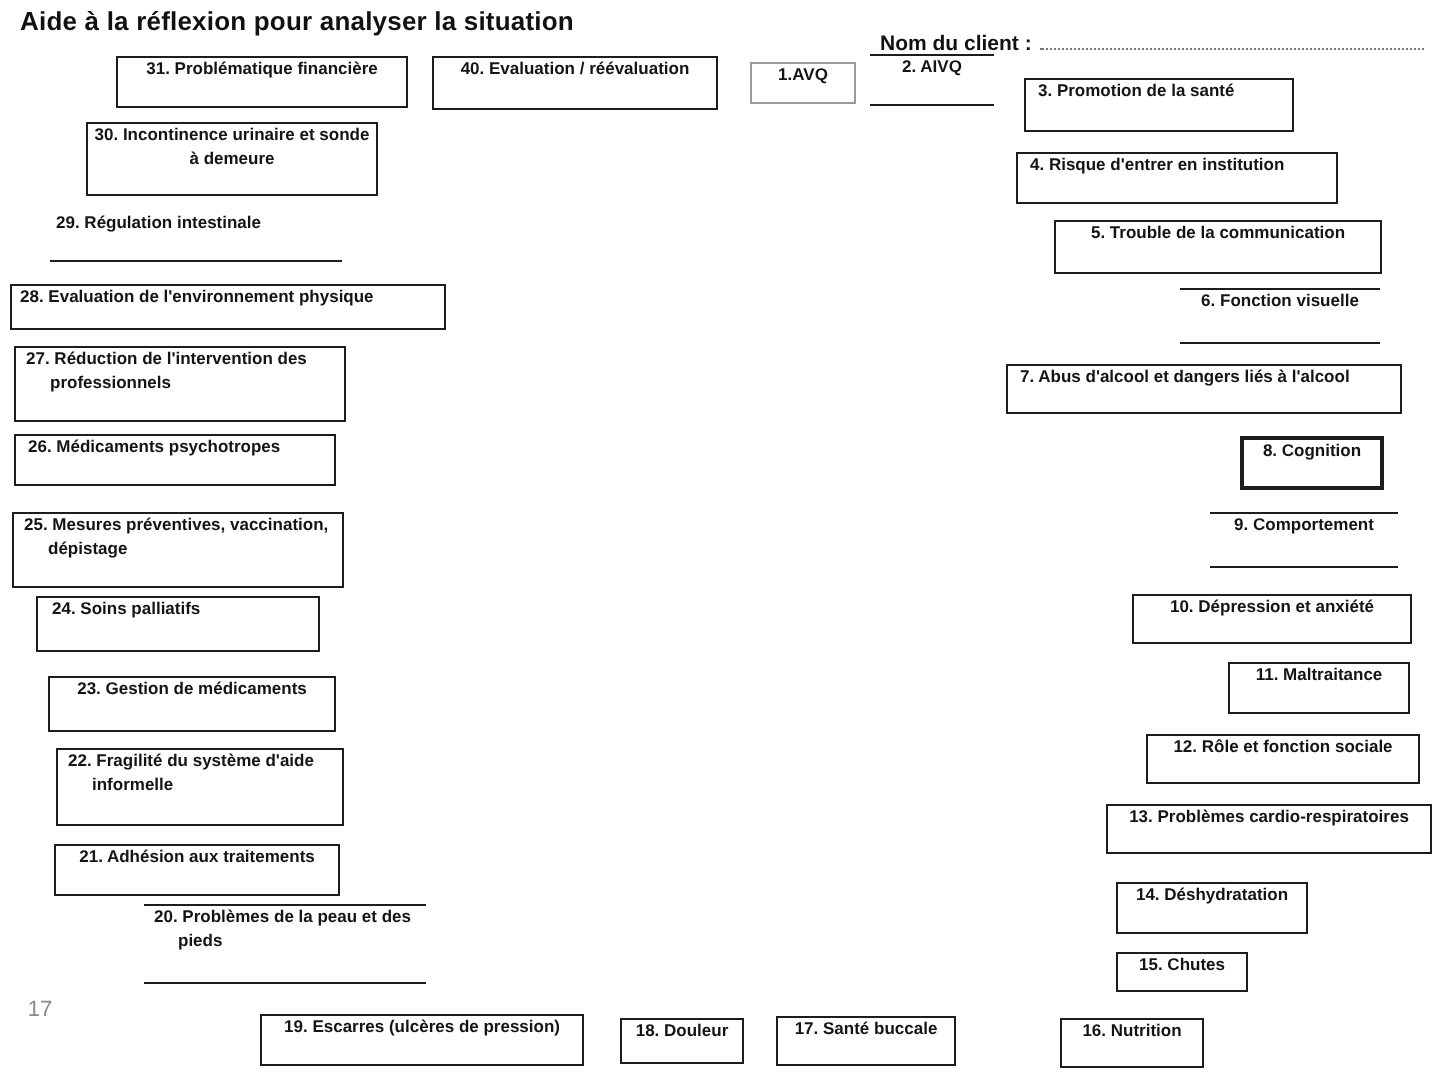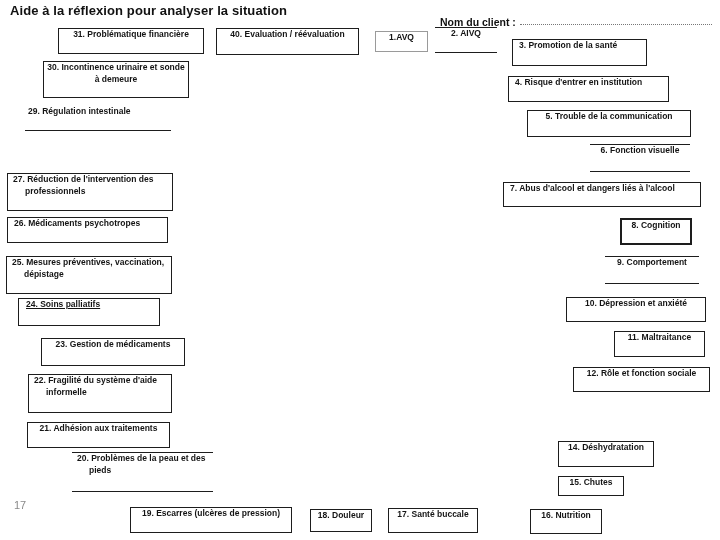--- a/index.html
+++ b/index.html
@@ -28,21 +28,21 @@
   .b  {border:1px solid #1d1d1d;}
   .b2 {border:2px solid #1d1d1d;}
   .tb {border-top:1px solid #1d1d1d;border-bottom:1px solid #1d1d1d;background:transparent;}
   .ul {border-bottom:1px solid #1d1d1d;background:transparent;}
   .gray{border:1px solid #9a9a9a;}
   .t{width:100%;}
   .c{text-align:center;}
   .l{text-align:left;padding-left:6px;}
   .p3{padding-left:3px;}
   .p4{padding-left:4px;}
-  .p7{padding-left:7px;text-decoration:underline;}
+  .p7{padding-left:7px;}
   .h{text-align:left;padding-left:17px;text-indent:-12px;padding-right:3px;}
   .nw{white-space:nowrap;}
 </style>
 </head>
 <body>
 
 <div id="slide">
 
   <div class="title">Aide à la réflexion pour analyser la situation</div>
 
@@ -66,33 +66,36 @@
   <div class="it b" style="left:512px;top:39px;width:135px;height:27px">
       <span class="t l nw">3. Promotion de la santé</span>
     </div>
 
   <div class="it b" style="left:43px;top:61px;width:146px;height:37px">
       <span class="t c">30. Incontinence urinaire et sonde à demeure</span>
     </div>
   <div class="it ul" style="left:25px;top:106px;width:146px;height:25px">
       <span class="t l p3 nw">29. Régulation intestinale</span>
     </div>
+  <div class="it b" style="left:5px;top:142px;width:218px;height:23px">
+      <span class="t l p4 nw">28. Evaluation de l'environnement physique</span>
+    </div>
   <div class="it b" style="left:7px;top:173px;width:166px;height:38px">
       <span class="t h">27. Réduction de l'intervention des professionnels</span>
     </div>
   <div class="it b" style="left:7px;top:217px;width:161px;height:26px">
       <span class="t l nw">26. Médicaments psychotropes</span>
     </div>
   <div class="it b" style="left:6px;top:256px;width:166px;height:38px">
       <span class="t h">25. Mesures préventives, vaccination, dépistage</span>
     </div>
   <div class="it b" style="left:18px;top:298px;width:142px;height:28px">
       <span class="t l p7 nw">24. Soins palliatifs</span>
     </div>
-  <div class="it b" style="left:41px;top:338px;width:144px;height:28px">
+  <div class="it b" style="left:24px;top:338px;width:144px;height:28px">
       <span class="t c nw">23. Gestion de médicaments</span>
     </div>
   <div class="it b" style="left:28px;top:374px;width:144px;height:39px">
       <span class="t h">22. Fragilité du système d'aide informelle</span>
     </div>
   <div class="it b" style="left:27px;top:422px;width:143px;height:26px">
       <span class="t c nw">21. Adhésion aux traitements</span>
     </div>
   <div class="it tb" style="left:72px;top:452px;width:141px;height:40px">
       <span class="t h">20. Problèmes de la peau et des pieds</span>
@@ -118,20 +121,23 @@
     </div>
   <div class="it b" style="left:566px;top:297px;width:140px;height:25px">
       <span class="t c nw">10. Dépression et anxiété</span>
     </div>
   <div class="it b" style="left:614px;top:331px;width:91px;height:26px">
       <span class="t c nw">11. Maltraitance</span>
     </div>
   <div class="it b" style="left:573px;top:367px;width:137px;height:25px">
       <span class="t c nw">12. Rôle et fonction sociale</span>
     </div>
+  <div class="it b" style="left:553px;top:402px;width:163px;height:25px">
+      <span class="t c nw">13. Problèmes cardio-respiratoires</span>
+    </div>
   <div class="it b" style="left:558px;top:441px;width:96px;height:26px">
       <span class="t c nw">14. Déshydratation</span>
     </div>
   <div class="it b" style="left:558px;top:476px;width:66px;height:20px">
       <span class="t c nw">15. Chutes</span>
     </div>
 
   <div class="it b" style="left:130px;top:507px;width:162px;height:26px">
       <span class="t c nw">19. Escarres (ulcères de pression)</span>
     </div>

